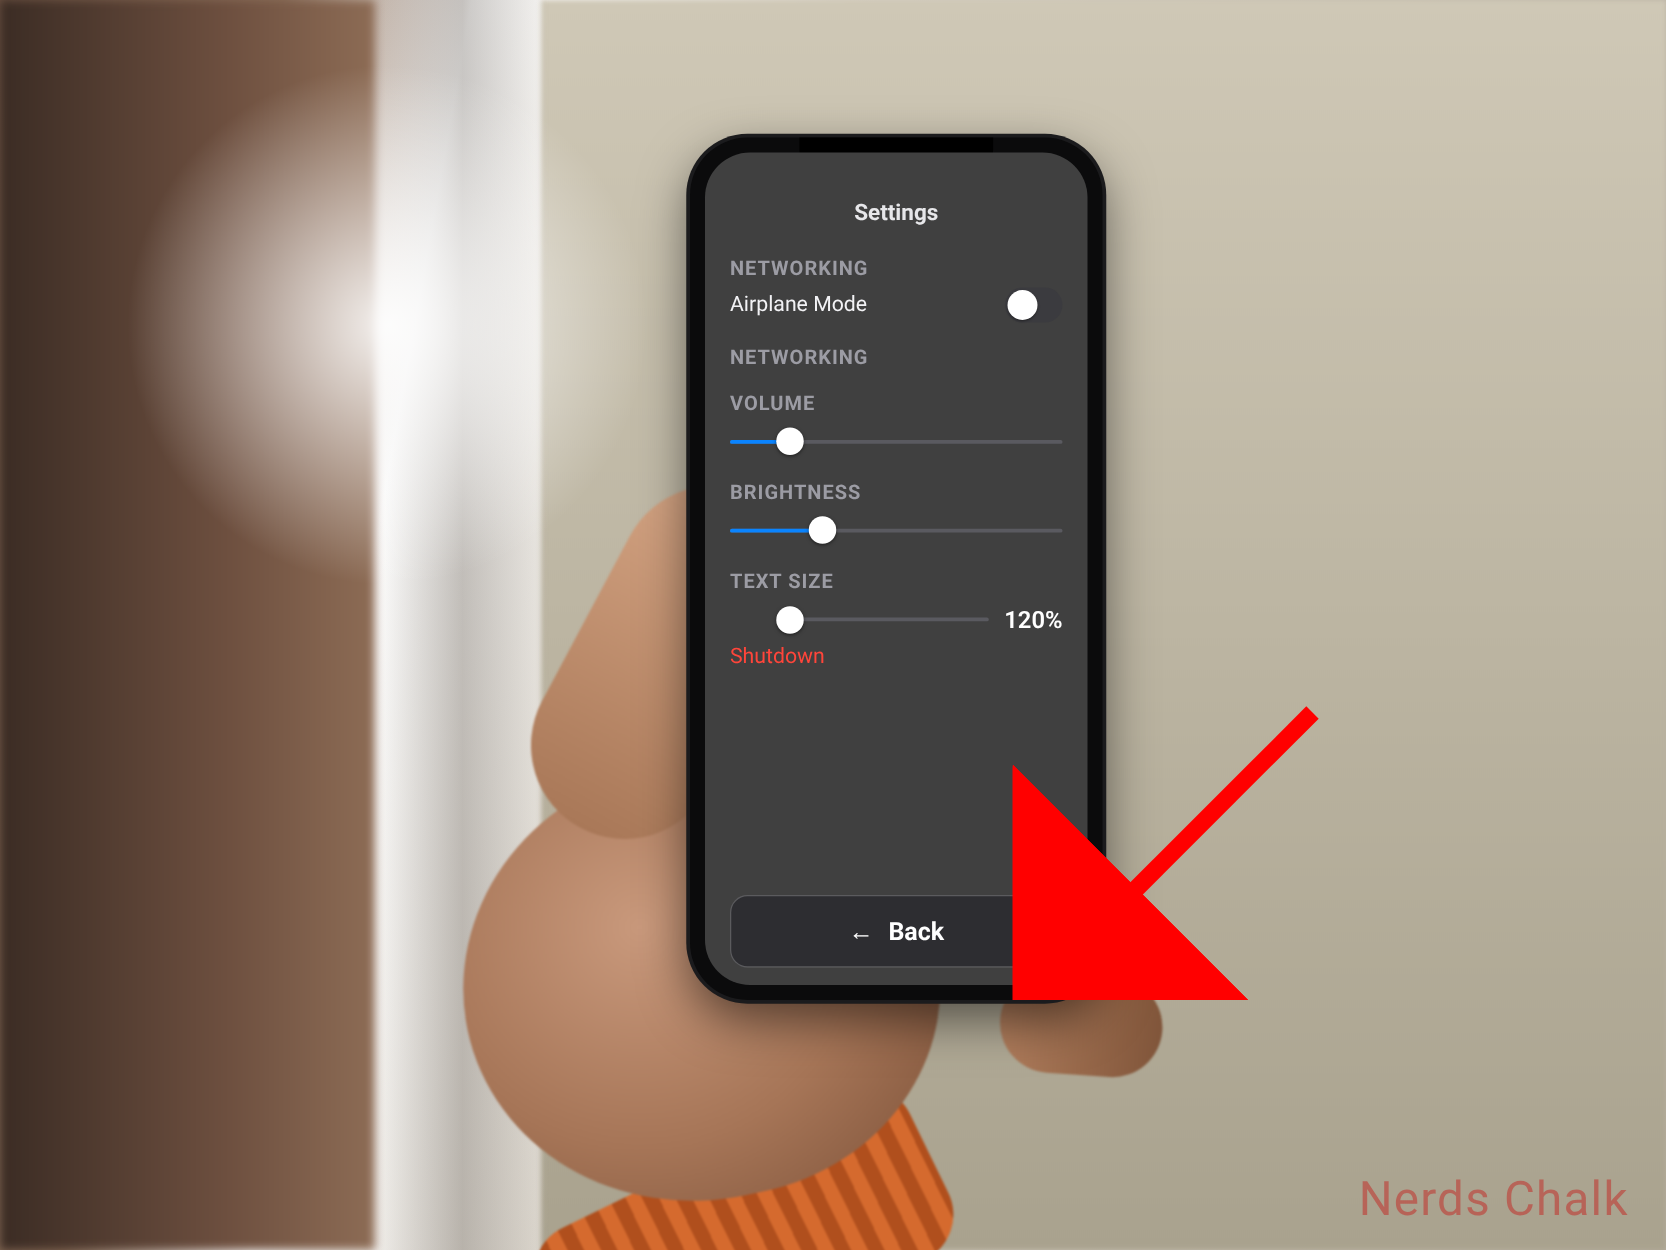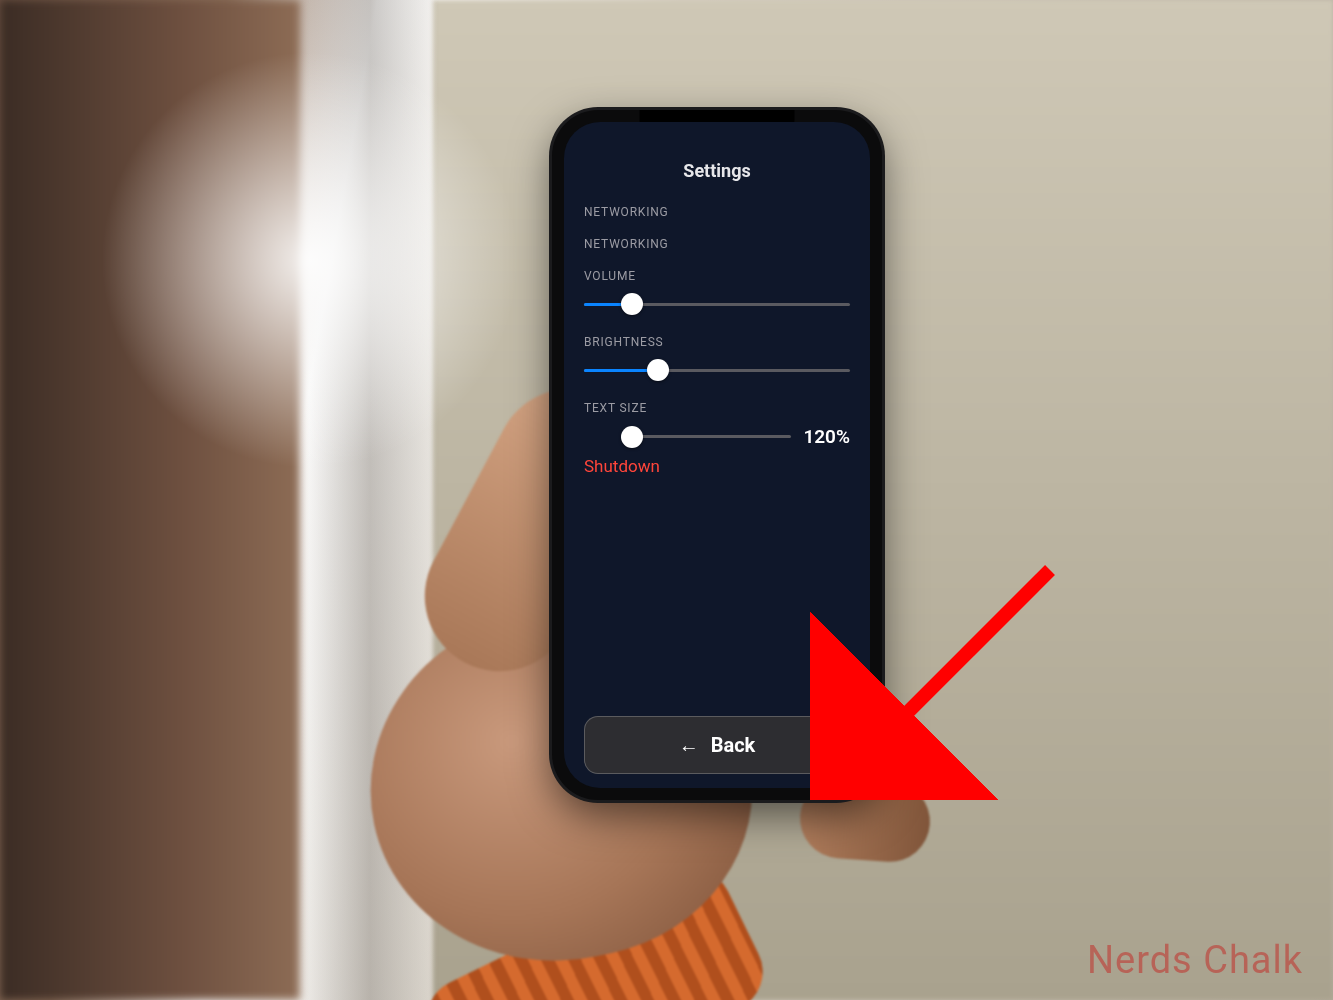--- a/index.html
+++ b/index.html
@@ -39,34 +39,34 @@
     box-shadow:0 0 0 3px #1b1b1d, 0 14px 40px rgba(0,0,0,.55);
   }
   .notch {
     position:absolute; top:0; left:50%; transform:translateX(-50%);
     width:155px; height:28px;
     background:#000; border-radius:0 0 18px 18px;
   }
   .scr {
     position:absolute; inset:12px;
     border-radius:36px;
-    background:#0f172a;
+    background:#404040;
     overflow:hidden;
     display:flex; flex-direction:column;
     padding:10px 20px 14px;
     box-sizing:border-box;
     color:#e7e7ea;
   }
   .title {
     text-align:center; font-weight:700; font-size:18px;
     margin:28px 0 12px;
   }
   .section-label {
-    font-size:12px; letter-spacing:.8px;
-    color:#9c9ca4; margin:12px 0 6px;
+    font-size:16px; letter-spacing:.8px;
+    color:#9c9ca4; margin:12px 0 6px;font-weight:bold;
   }
   .row {
     display:flex; align-items:center; justify-content:space-between;
     margin-bottom:6px;
   }
   .row-label { font-size:17px; color:#f2f2f5; }
   .value { font-size:19px; color:#fff; font-weight:600; }
 
   
   .toggle {
@@ -182,20 +182,26 @@
   <div class="finger2"></div>
 </div>
 
 <div class="phone">
   <div class="notch"></div>
   <div class="scr">
 
     <div class="title">Settings</div>
 
     <div class="section-label">NETWORKING</div>
+    <div class="row">
+      <span class="row-label">Airplane Mode</span>
+      <div class="toggle off">
+        <div class="knob"></div>
+      </div>
+    </div>
 
     <div class="section-label">NETWORKING</div>
 
     <div class="section-label">VOLUME</div>
     <div class="slider">
       <div class="track">
           <div class="fill" style="width: 18%;"></div>
         </div>
       <div class="thumb" style="left: 18%;"></div>
     </div>

